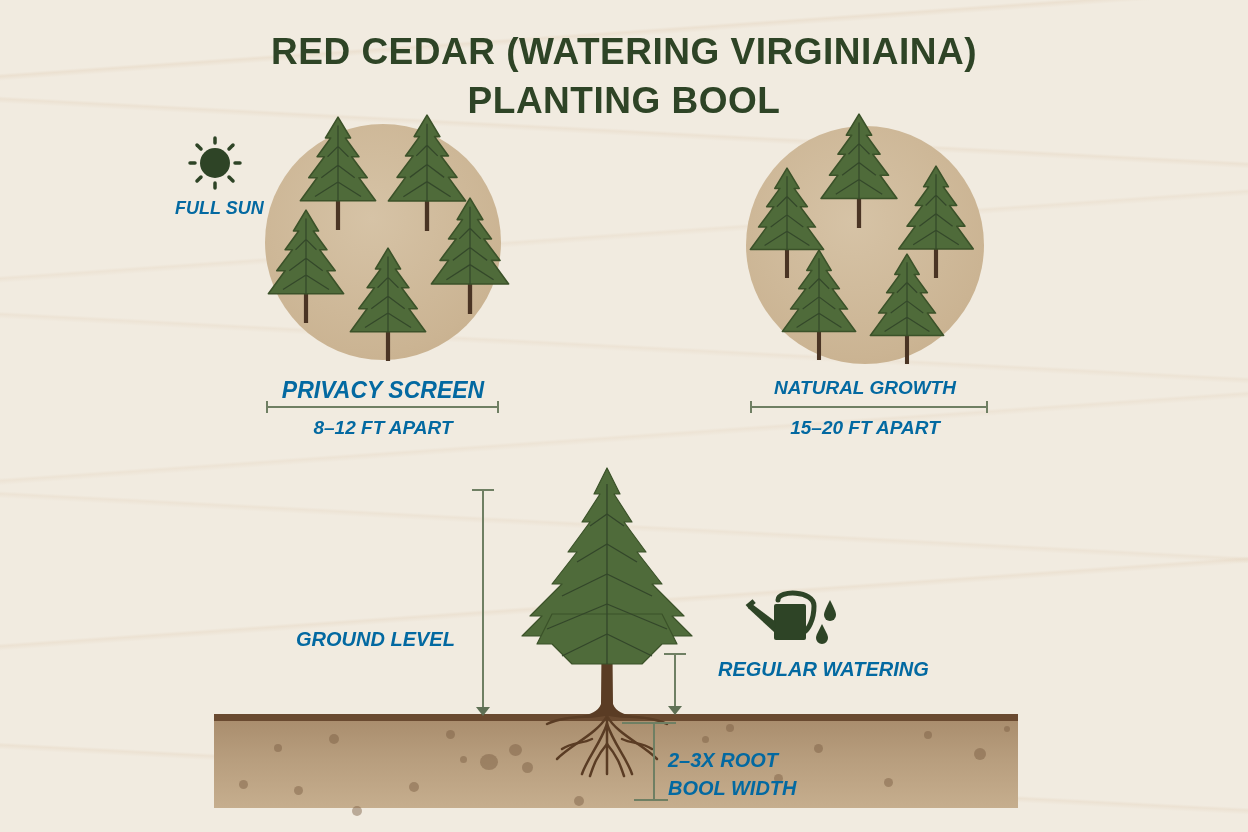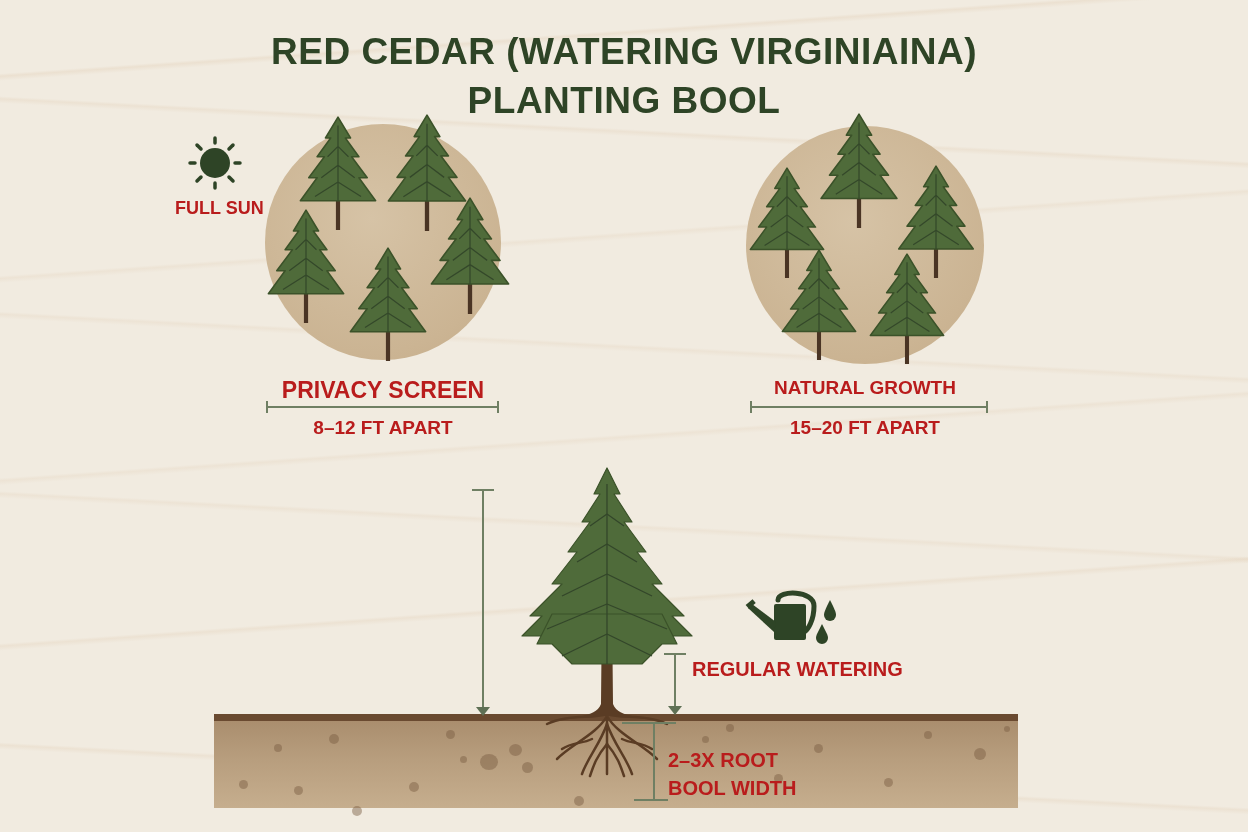--- a/index.html
+++ b/index.html
@@ -13,21 +13,21 @@
     font-family: "Liberation Sans", "DejaVu Sans", sans-serif;
     color: #2e4426;
   }
   .abs { position: absolute; }
   .title {
     left: 0; width: 1248px; text-align: center;
     font-weight: 700; font-size: 37px; letter-spacing: 0.5px;
     color: #2e4426; line-height: 44px;
   }
   .label {
-    font-weight: 700; font-size: 20px; color: #b91c1c; white-space: nowrap;
+    font-weight: 700; font-size: 20px; color: #0369a1; white-space: nowrap; font-style: italic;
   }
   .circle {
     border-radius: 50%;
     background: radial-gradient(circle at 45% 40%, #d6c3a6 0%, #cbb493 70%, #c4ab88 100%);
   }
   .dim-line { background: #6f7f63; }
   .soil {
     left: 214px; top: 716px; width: 804px; height: 92px;
     background: linear-gradient(180deg, #a88c6c 0%, #b79d7d 45%, #c6ae8e 100%);
   }
@@ -169,33 +169,34 @@
       <path d="M95 140 L35 165 M95 140 L155 165"></path>
       <path d="M95 170 L50 192 M95 170 L140 192"></path>
     </g>
   </svg>
 </div>
 
 <div class="abs dim-line" style="left:472px; top:489px; width:22px; height:2px;"></div>
 <div class="abs dim-line" style="left:482px; top:490px; width:2px; height:222px;"></div>
 <div class="abs" style="left:476px; top:707px; width:0; height:0; border-left:7px solid transparent; border-right:7px solid transparent; border-top:9px solid #5f7055;"></div>
 <div class="abs label" style="left:296px; top:625px; width:170px; text-align:right; line-height:28px;">
+  <div style="padding-right:12px;">GROUND LEVEL</div>
 </div>
 
 <div class="abs" style="left:746px; top:592px; width:100px; height:60px;">
   <svg width="100" height="60" viewBox="0 0 100 60">
     <path d="M32 8 C32 -2 68 -2 68 14 C68 28 62 38 58 40" stroke="#2e4426" stroke-width="5" fill="none" stroke-linecap="round"></path>
     <rect x="28" y="12" width="32" height="36" rx="2" fill="#2e4426"></rect>
     <path d="M30 30 L6 12 L2 16 L28 40 Z" fill="#2e4426"></path>
     <rect x="0" y="10" width="9" height="5" transform="rotate(-40 4 12)" fill="#2e4426"></rect>
     <path d="M84 8 C80 16 78 20 78 23 a6 6 0 0 0 12 0 C90 20 88 16 84 8Z" fill="#2e4426"></path>
     <path d="M76 32 C72 40 70 43 70 46 a6 6 0 0 0 12 0 C82 43 80 40 76 32Z" fill="#2e4426"></path>
   </svg>
 </div>
-<div class="abs label" style="left:692px; top:658px; font-size:20px;">REGULAR WATERING</div>
+<div class="abs label" style="left:718px; top:658px; font-size:20px;">REGULAR WATERING</div>
 
 <div class="abs dim-line" style="left:664px; top:653px; width:22px; height:2px;"></div>
 <div class="abs dim-line" style="left:674px; top:654px; width:2px; height:56px;"></div>
 <div class="abs" style="left:668px; top:706px; width:0; height:0; border-left:7px solid transparent; border-right:7px solid transparent; border-top:9px solid #5f7055;"></div>
 
 <div class="abs dim-line" style="left:622px; top:722px; width:54px; height:2px;"></div>
 <div class="abs dim-line" style="left:653px; top:722px; width:2px; height:78px;"></div>
 <div class="abs dim-line" style="left:634px; top:799px; width:34px; height:2px;"></div>
 <div class="abs label" style="left:668px; top:746px; line-height:28px;">
   <div>2–3X ROOT</div>

